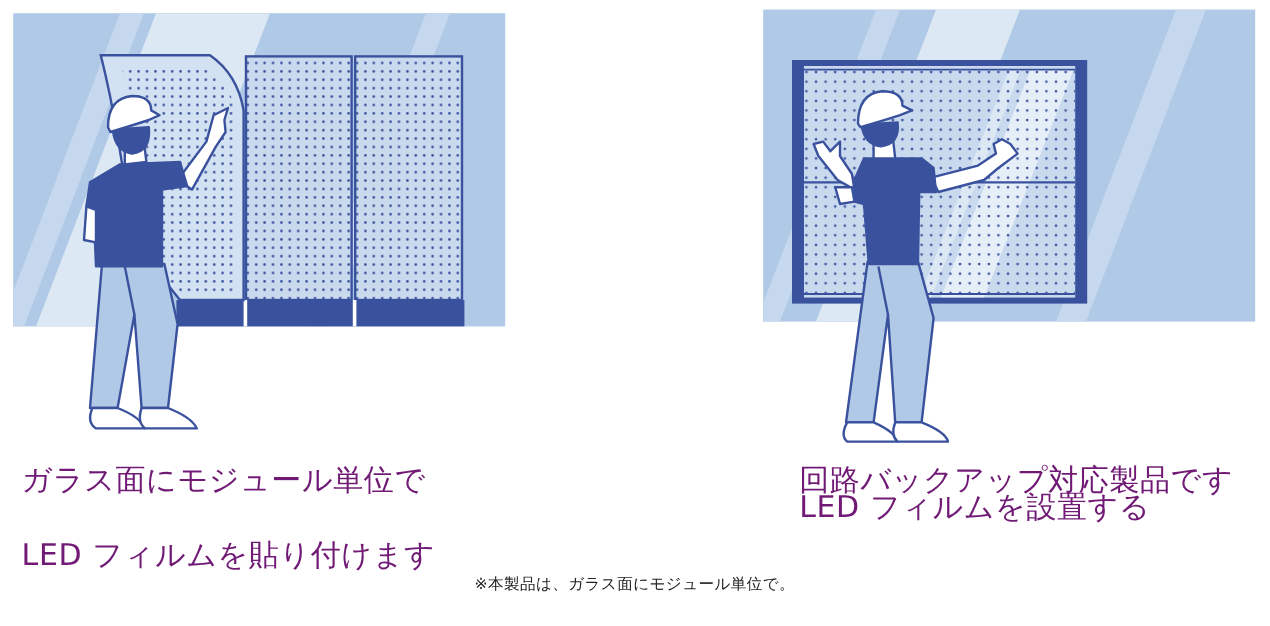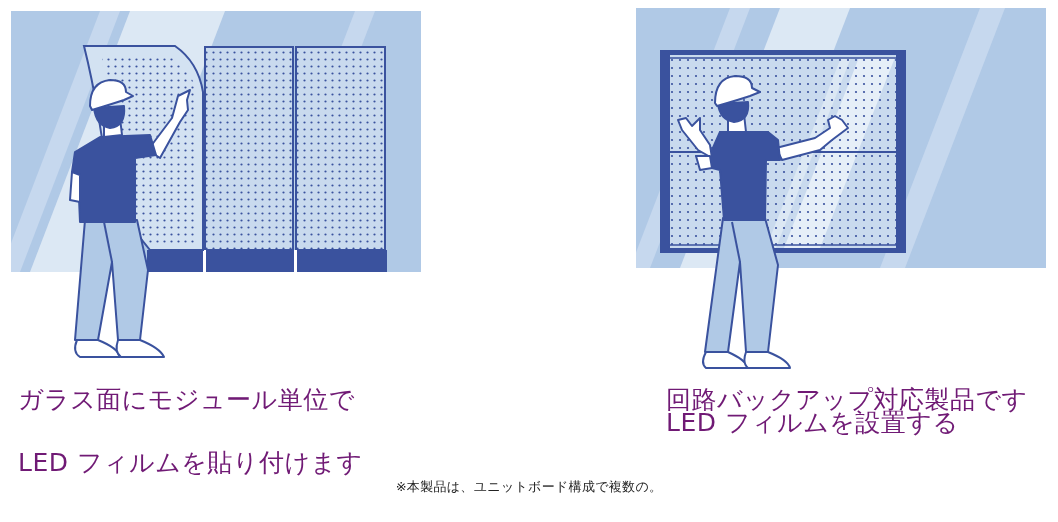--- a/index.html
+++ b/index.html
@@ -131,13 +131,13 @@
       <path d="M95,103 Q95,78 115,76 Q132,76 132,88 L140,92 L130,96 Q118,100 97,106 Z" fill="#ffffff"></path>
     </g>
   </svg>
 </div>
 
 <div class="caption" id="cap-left-1">ガラス面にモジュール単位で</div>
 <div class="caption" id="cap-left-2">LED フィルムを貼り付けます</div>
 <div class="caption" id="cap-right-1">回路バックアップ対応製品です</div>
 <div class="caption" id="cap-right-2">LED フィルムを設置する</div>
 
-<div class="note">※本製品は、ユニットボード構成で複数の。</div>
+<div class="note">※本製品は、ガラス面にモジュール単位で。</div>
 
 </body></html>

